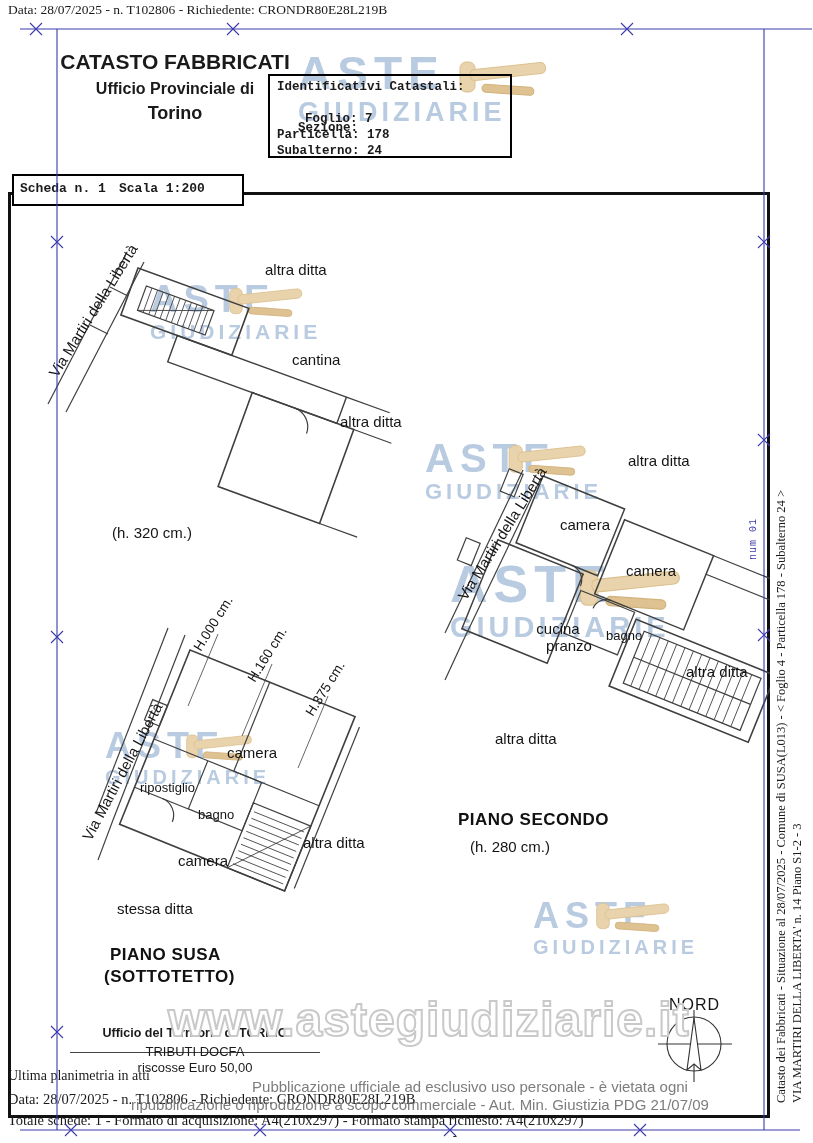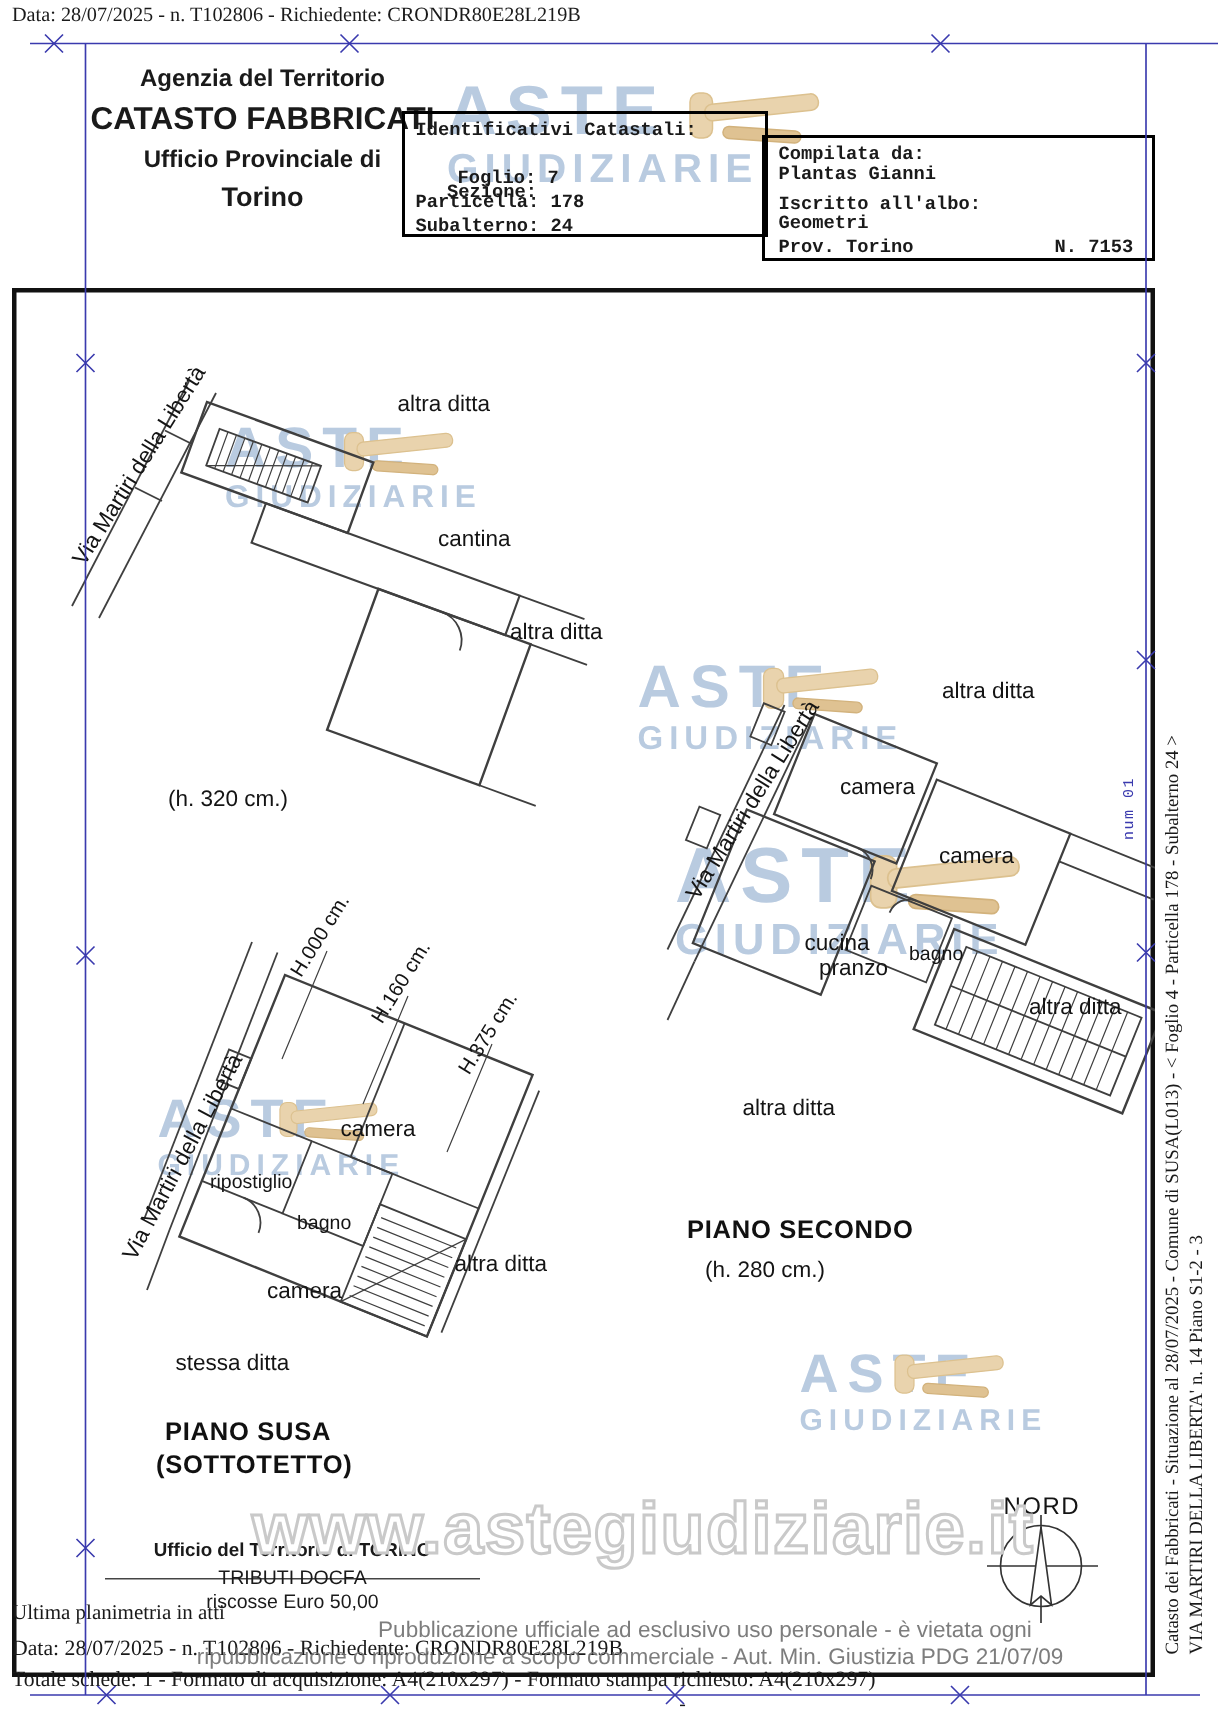--- a/index.html
+++ b/index.html
@@ -87,44 +87,39 @@
 
   <div class="wm" style="left:533px;top:898px;">
     <div class="wm-aste" style="font-size:36px;">ASTE</div>
     <div class="wm-giud" style="font-size:20px;">GIUDIZIARIE</div>
     <svg class="wm-gavel" style="left:62px;top:2px;" width="80" height="38" viewBox="0 0 95 45">
         <use href="#gavel"></use>
       </svg>
   </div>
 
   <div class="abs center" style="left:40px;top:44px;width:270px;z-index:3;">
-    <div class="b sans" style="font-size:16px;">Agenzia del Territorio</div>
     <div class="b sans" style="font-size:21px;margin-top:6px;">CATASTO FABBRICATI</div>
     <div class="b sans" style="font-size:16px;margin-top:6px;">Ufficio Provinciale di</div>
     <div class="b sans" style="font-size:18px;margin-top:5px;">Torino</div>
   </div>
 
+  <div class="abs" style="left:12px;top:174px;width:228px;height:28px;border:2.5px solid #000;background:#fff;z-index:3;">
+    <span class="mono b" style="position:absolute;left:6px;top:5px;font-size:13px;">Scheda n. 1</span>
+    <span class="mono b" style="position:absolute;left:105px;top:5px;font-size:13px;">Scala 1:200</span>
+  </div>
 
 
   <div class="abs blackbox" style="left:268px;top:74px;width:240px;height:80px;">
     <div class="mono b" style="position:absolute;left:7px;top:4px;font-size:12.5px;white-space:nowrap;">Identificativi Catastali:</div>
     <div class="mono b" style="position:absolute;left:28px;top:20px;font-size:12.5px;margin-top:25px;">Sezione:</div>
     <div class="mono b" style="position:absolute;left:35px;top:36px;font-size:12.5px;">Foglio: 7</div>
     <div class="mono b" style="position:absolute;left:7px;top:52px;font-size:12.5px;">Particella: 178</div>
     <div class="mono b" style="position:absolute;left:7px;top:68px;font-size:12.5px;">Subalterno: 24</div>
   </div>
 
-  <div class="abs blackbox" style="left:508px;top:90px;width:258px;height:80px;">
-    <div class="mono b" style="position:absolute;left:9px;top:4px;font-size:12.5px;">Compilata da:</div>
-    <div class="mono b" style="position:absolute;left:9px;top:17px;font-size:12.5px;">Plantas Gianni</div>
-    <div class="mono b" style="position:absolute;left:9px;top:37px;font-size:12.5px;">Iscritto all'albo:</div>
-    <div class="mono b" style="position:absolute;left:9px;top:50px;font-size:12.5px;">Geometri</div>
-    <div class="mono b" style="position:absolute;left:9px;top:66px;font-size:12.5px;">Prov. Torino</div>
-    <div class="mono b" style="position:absolute;left:193px;top:66px;font-size:12.5px;">N. 7153</div>
-  </div>
 
   <div class="abs" style="left:8px;top:192px;width:756px;height:920px;border:3px solid #111;z-index:2;"></div>
 
   <svg class="plan" style="left:38px;top:242px;" width="370" height="300" viewBox="0 0 370 300">
     <g stroke="#3f3f3f" fill="none" stroke-width="1.2">
       <path d="M88,12 L10,162"></path>
         <path d="M106,20 L28,170"></path>
       <path d="M72,45 L90,54"></path>
         <path d="M52,83 L70,92"></path>
       <g transform="translate(100,26) rotate(20)">

